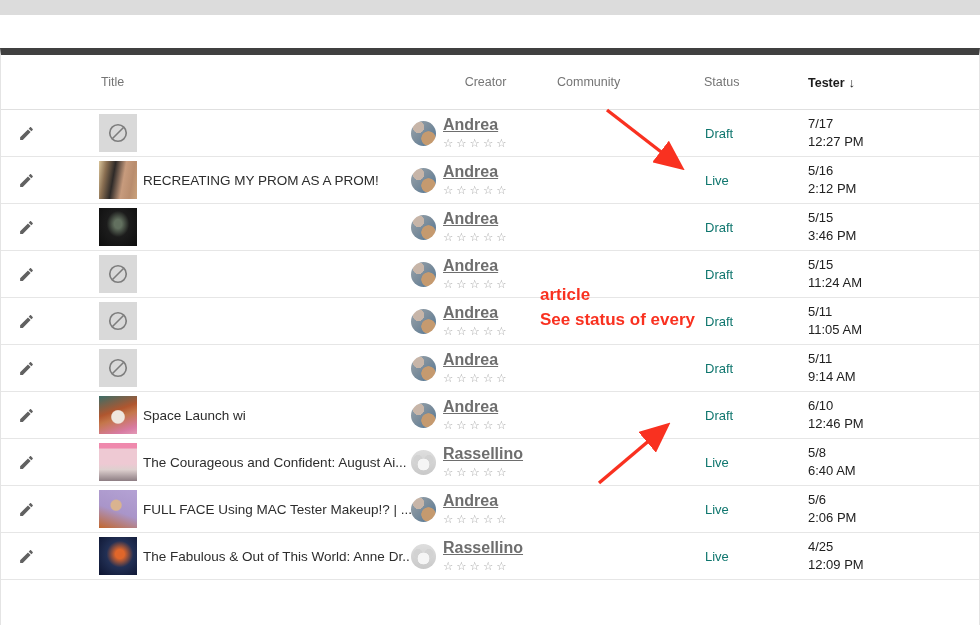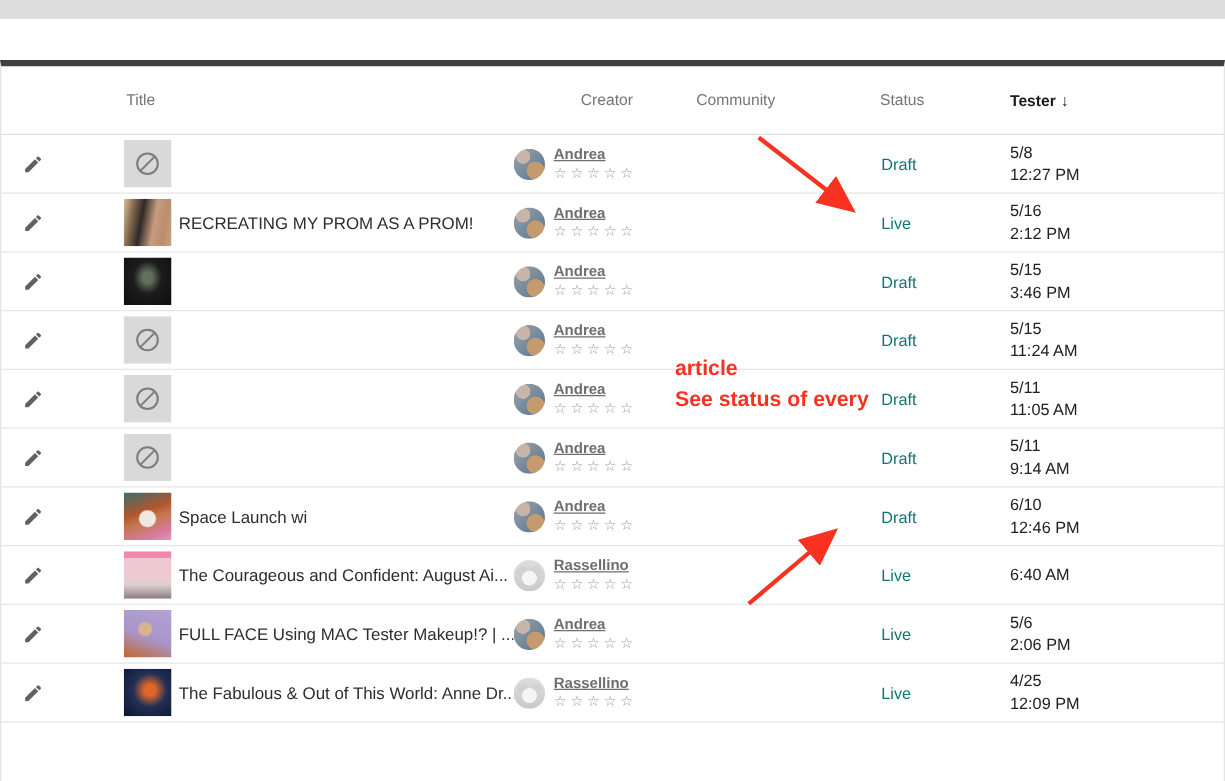--- a/index.html
+++ b/index.html
@@ -1,21 +1,21 @@
 <!DOCTYPE html>
 <html><head>
 <meta charset="utf-8">
 <style>
   * { margin:0; padding:0; box-sizing:border-box; }
   html,body { width:980px; height:625px; overflow:hidden; background:#fff;
               font-family:"Liberation Sans", sans-serif; }
   .topbar { width:100%; height:15px; background:#dcdcdc; }
   .card { position:absolute; top:48px; left:0; width:980px; height:577px;
           background:#fff; border-left:1px solid #e4e4e4; border-right:1px solid #e4e4e4;
-          border-top:5px solid #404040; }
+          border-top:7px solid #404040; }
   .grid-row { display:grid; grid-template-columns:98px 312px 144px 140px 104px auto;
               align-items:center; width:100%; }
   .thead { height:55px; border-bottom:1px solid #e0e0e0; }
   .th { font-size:12.5px; color:#757575; }
   .th.c-title    { padding-left:2px; }
   .th.c-creator  { padding-left:5px;text-align:center; }
   .th.c-community{ padding-left:2px; }
   .th.c-status   { padding-left:9px; }
   .th.c-created  { padding-left:9px; color:#1b1b1b; font-weight:bold; }
   .sort-arrow { font-weight:normal; font-size:13px; margin-left:4px; color:#1b1b1b; }
@@ -30,21 +30,21 @@
   .avatar.andrea { background:
       radial-gradient(circle at 30% 25%, #c7b5a8 0 22%, transparent 23%),
       radial-gradient(circle at 70% 70%, #c59a6f 0 28%, transparent 30%),
       linear-gradient(135deg,#9aa5ad 0%, #7d8e9c 45%, #4f7596 100%); }
   .avatar.rassellino { background:
       radial-gradient(circle at 50% 58%, #f5f5f5 0 30%, transparent 32%),
       radial-gradient(circle at 28% 38%, #d2d2d2 0 18%, transparent 20%),
       radial-gradient(circle at 72% 38%, #d2d2d2 0 18%, transparent 20%),
       linear-gradient(180deg,#dedede,#c9c9c9); }
   .creator-meta { display:flex; flex-direction:column; line-height:1.25; }
-  .creator-name { font-size:12px; font-weight:bold; color:#6e6e6e;
+  .creator-name { font-size:16px; font-weight:bold; color:#6e6e6e;
                   text-decoration:underline; }
   .stars { font-size:11.5px; color:#9e9e9e; letter-spacing:3px; margin-top:1px; }
   .cell-status { padding-left:10px; font-size:13px; color:#0f766e; }
   .cell-created { padding-left:9px; font-size:13px; color:#212121; line-height:1.38; }
   
   .thumb.t-blocked { background:#d9d9d9; }
   .thumb.t-prom { background:linear-gradient(100deg,#d9c49a 0%,#8a6f52 18%,#2e2a28 38%,#c79b7d 62%,#b98d6e 82%,#caa27b 100%); }
   .thumb.t-darkvideo { background:radial-gradient(ellipse at 50% 42%, #62705f 0 14%, #1c1c1c 42%, #0e0e0e 100%); }
   .thumb.t-spacelaunch { background:
       radial-gradient(circle at 50% 55%, #efe8df 0 22%, transparent 26%),
@@ -96,21 +96,21 @@
     <div class="cell-creator">
       <div class="avatar andrea"></div>
       <div class="creator-meta">
         <span class="creator-name">Andrea</span>
         <span class="stars">☆☆☆☆☆</span>
       </div>
     </div>
     <div class="cell-community"></div>
     <div class="cell-status">Draft</div>
     <div class="cell-created">
-      <div>5/8</div>
+      <div>7/17</div>
       <div>12:27 PM</div>
     </div>
   </div>
 
   <div class="grid-row row">
     <div class="cell-edit">
       <svg width="17" height="17" viewBox="0 0 24 24">
         <path fill="#616161" d="M3 17.25V21h3.75L17.81 9.94l-3.75-3.75L3 17.25zM20.71 7.04c.39-.39.39-1.02 0-1.41l-2.34-2.34c-.39-.39-1.02-.39-1.41 0l-1.83 1.83 3.75 3.75 1.83-1.83z"></path>
       </svg>
     </div>
@@ -286,20 +286,21 @@
     <div class="cell-creator">
       <div class="avatar rassellino"></div>
       <div class="creator-meta">
         <span class="creator-name">Rassellino</span>
         <span class="stars">☆☆☆☆☆</span>
       </div>
     </div>
     <div class="cell-community"></div>
     <div class="cell-status">Live</div>
     <div class="cell-created">
+      <div>5/8</div>
       <div>6:40 AM</div>
     </div>
   </div>
 
   <div class="grid-row row">
     <div class="cell-edit">
       <svg width="17" height="17" viewBox="0 0 24 24">
         <path fill="#616161" d="M3 17.25V21h3.75L17.81 9.94l-3.75-3.75L3 17.25zM20.71 7.04c.39-.39.39-1.02 0-1.41l-2.34-2.34c-.39-.39-1.02-.39-1.41 0l-1.83 1.83 3.75 3.75 1.83-1.83z"></path>
       </svg>
     </div>

